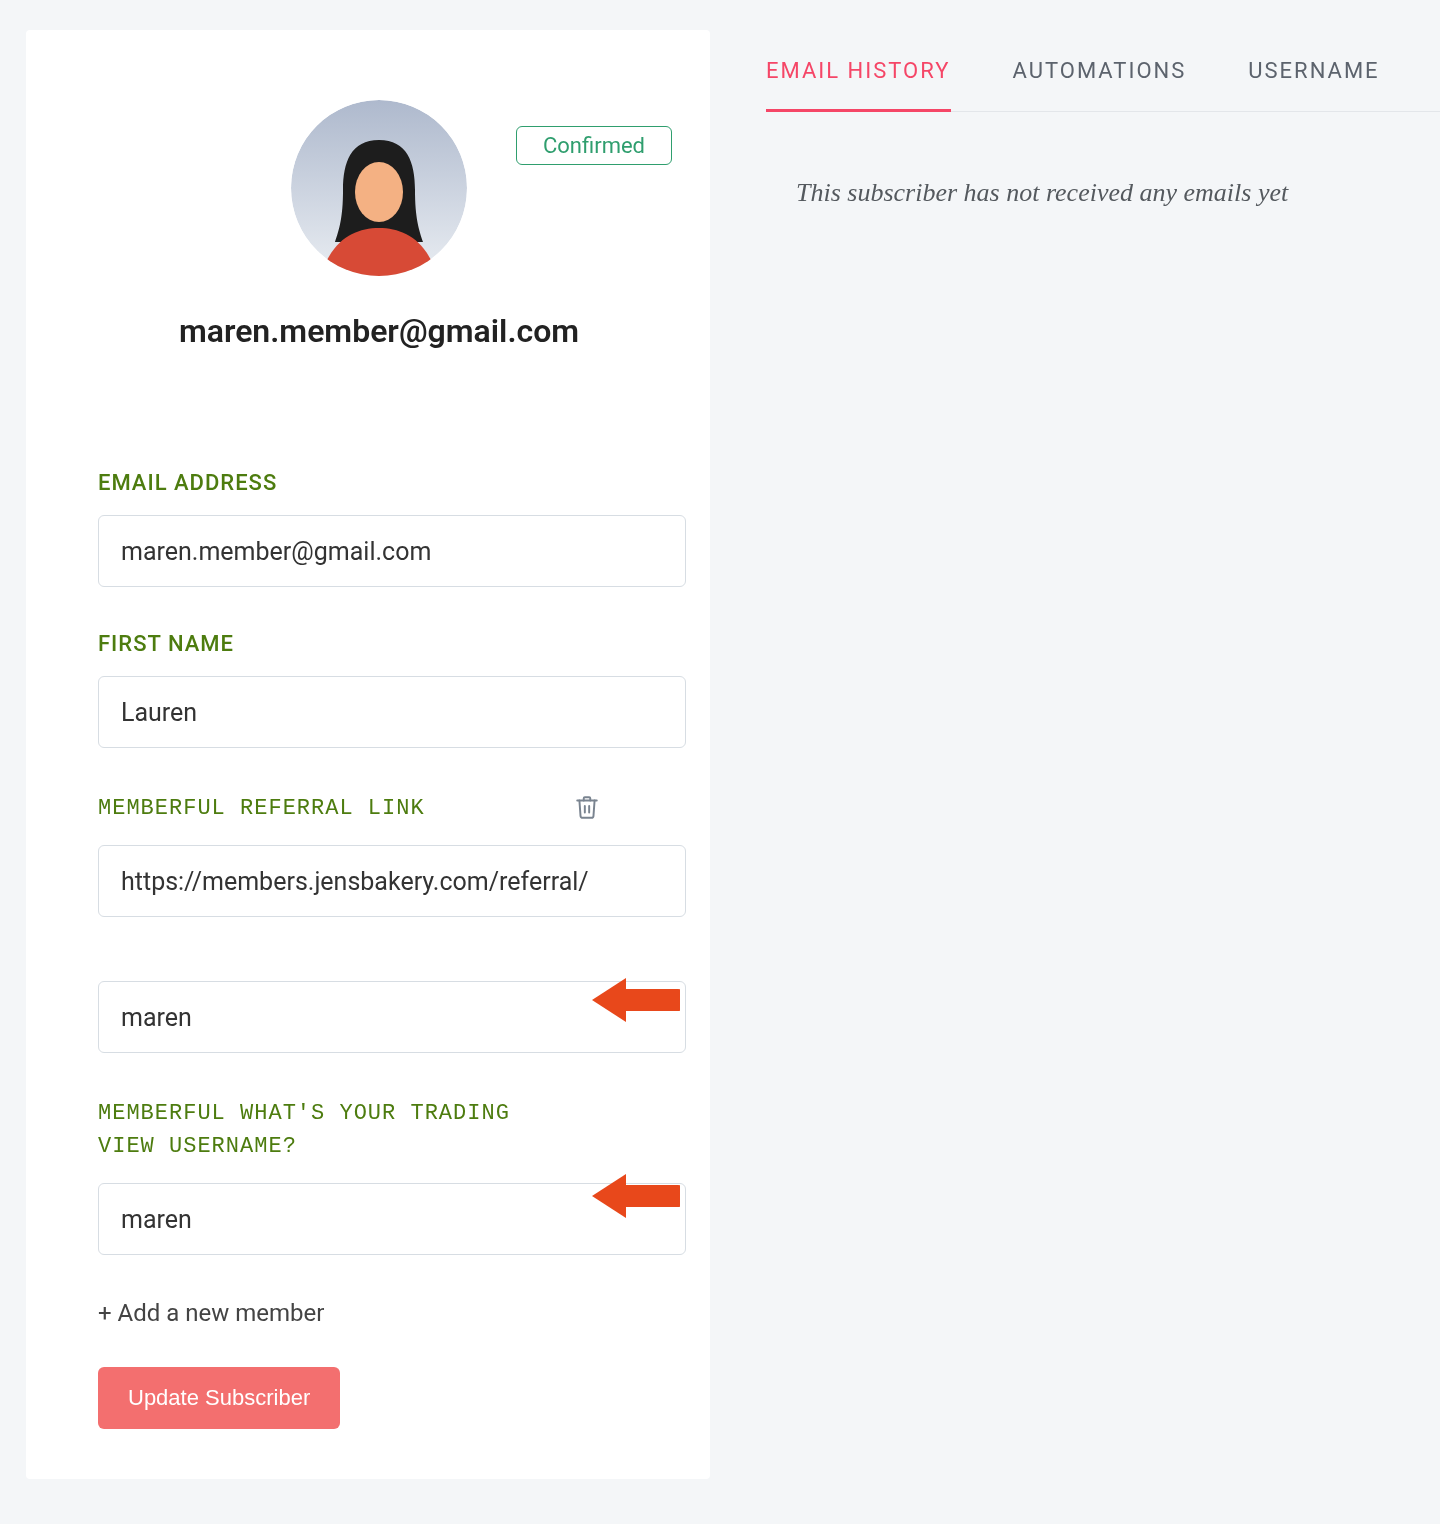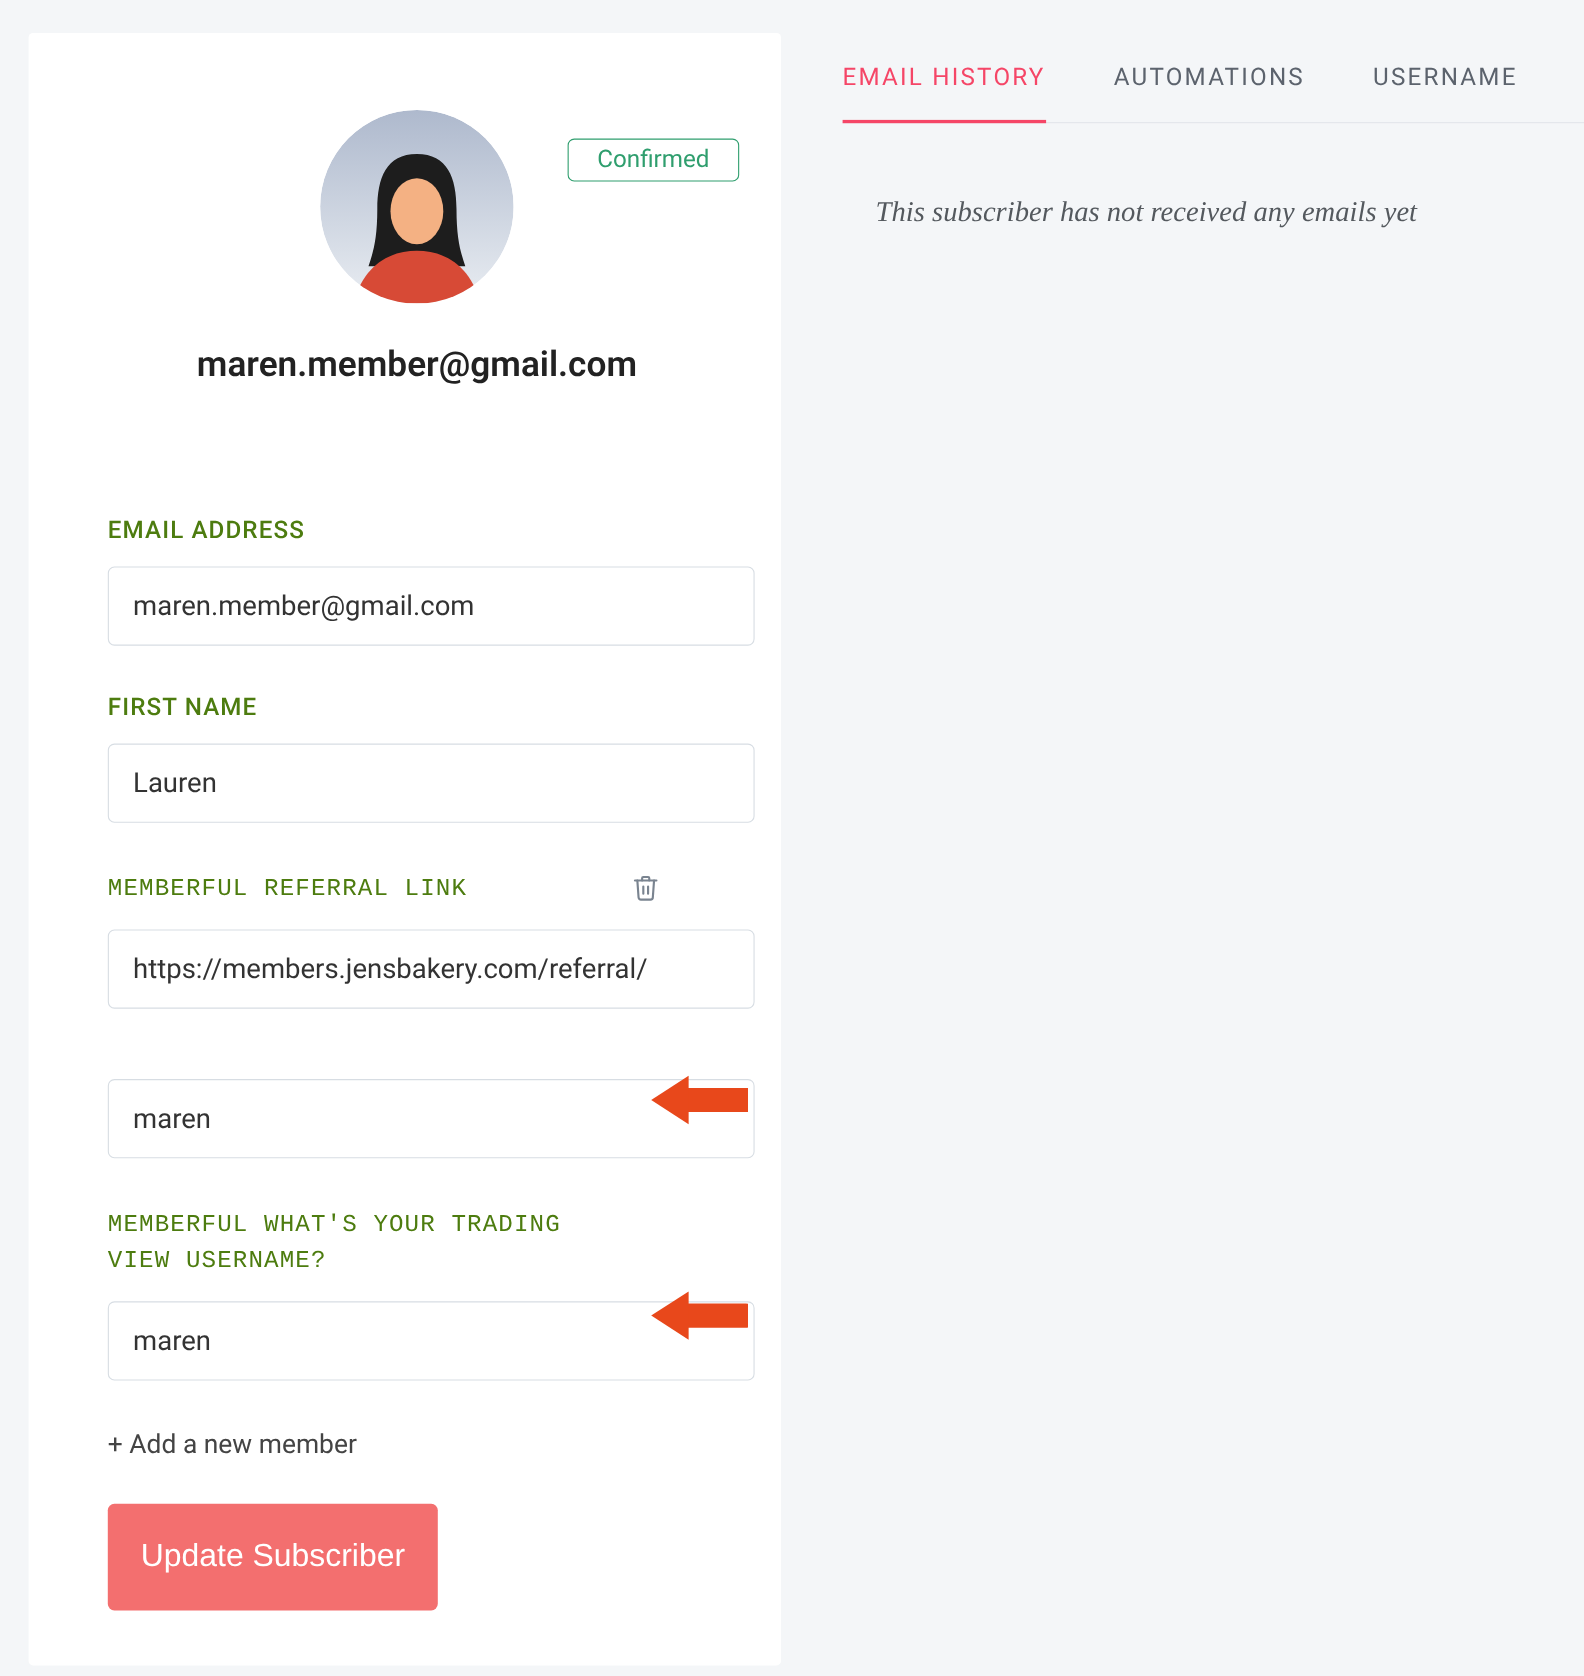--- a/index.html
+++ b/index.html
@@ -93,24 +93,24 @@
   .add-field {
     font-size: 24px;
     color: #444;
     cursor: pointer;
     margin-top: 44px;
   }
   .btn-update {
     margin-top: 40px;
     background: #f36f6f;
     color: #fff;
-    font-size: 29px;
+    font-size: 22px;
     border: none;
     border-radius: 6px;
-    padding: 32px 30px;
+    padding: 18px 30px;
     cursor: pointer;
   }
   .right-col {
     flex: 1;
     padding-top: 28px;
   }
   .tabs {
     display: flex;
     gap: 62px;
     border-bottom: 1px solid #e3e6ea;

